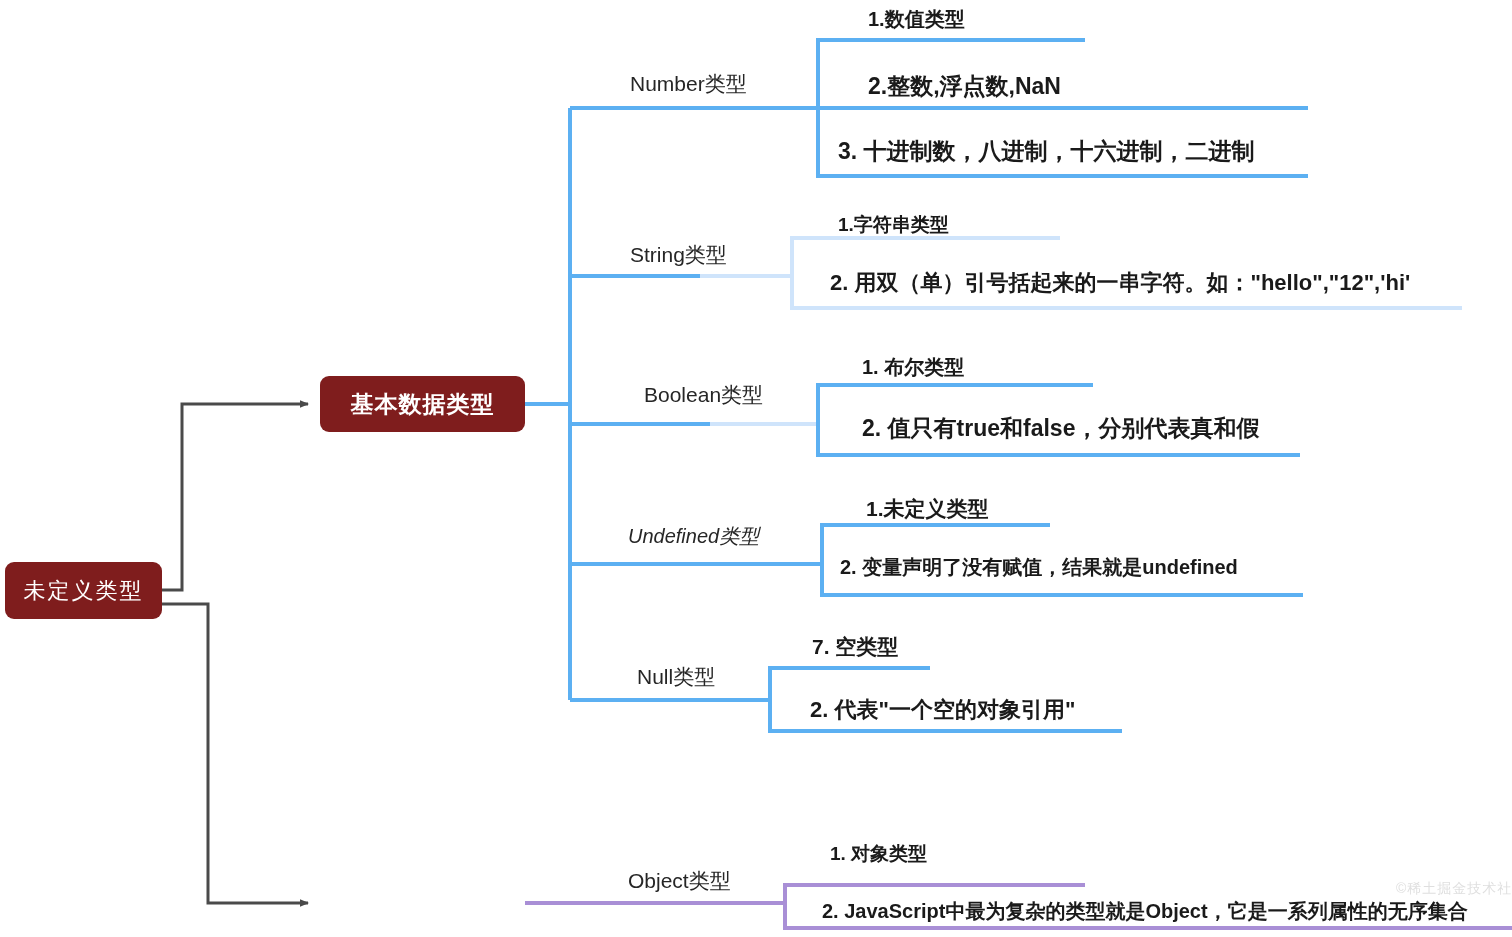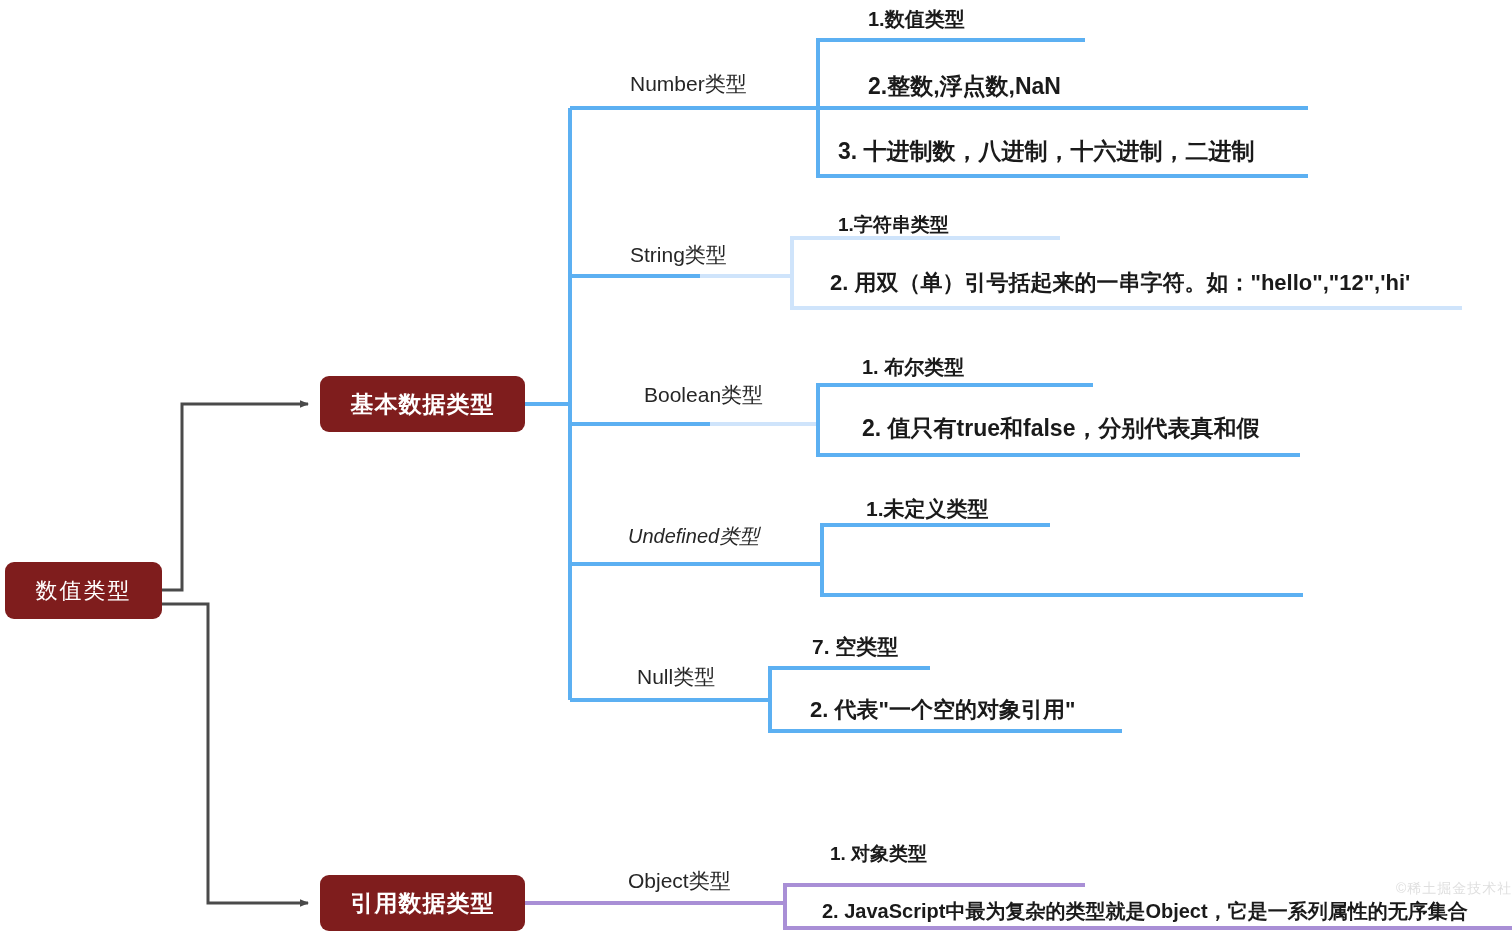--- a/index.html
+++ b/index.html
@@ -86,28 +86,25 @@
 
     <path d="M1050,525 L822,525 L822,595 L1303,595" fill="none" stroke="#5cb0f2" stroke-width="4"></path>
 
     <path d="M930,668 L770,668 L770,731 L1122,731" fill="none" stroke="#5cb0f2" stroke-width="4"></path>
 
     <path d="M525,903 L785,903" fill="none" stroke="#a98fd6" stroke-width="4"></path>
     <path d="M1085,885 L785,885 L785,928 L1512,928" fill="none" stroke="#a98fd6" stroke-width="4"></path>
   </svg>
 
   <div class="node root" style="left:5px;top:562px;width:157px;height:57px;">
-    <span>数值类型</span>
+    <span>未定义类型</span>
   </div>
 
   <div class="node cat" style="left:320px;top:376px;width:205px;height:56px;">
     <span>基本数据类型</span>
-  </div>
-  <div class="node cat" style="left:320px;top:875px;width:205px;height:56px;">
-    <span>引用数据类型</span>
   </div>
 
   <div class="branch-label" style="left:630px;top:70px;">
     <span>Number类型</span>
   </div>
   <div class="branch-label" style="left:630px;top:241px;">
     <span>String类型</span>
   </div>
   <div class="branch-label" style="left:644px;top:381px;">
     <span>Boolean类型</span>
@@ -142,20 +139,23 @@
   <div class="item-text" style="left:862px;top:354px;font-size:20px;">
     <span>1. 布尔类型</span>
   </div>
   <div class="item-text" style="left:862px;top:413px;font-size:23px;">
     <span>2. 值只有true和false，分别代表真和假</span>
   </div>
 
   <div class="item-text" style="left:866px;top:495px;font-size:21px;">
     <span>1.未定义类型</span>
   </div>
+  <div class="item-text" style="left:840px;top:554px;font-size:20px;">
+    <span>2. 变量声明了没有赋值，结果就是undefined</span>
+  </div>
 
   <div class="item-text" style="left:812px;top:633px;font-size:21px;">
     <span>7. 空类型</span>
   </div>
   <div class="item-text" style="left:810px;top:695px;font-size:22px;">
     <span>2. 代表"一个空的对象引用"</span>
   </div>
 
   <div class="item-text" style="left:830px;top:841px;font-size:19px;">
     <span>1. 对象类型</span>

